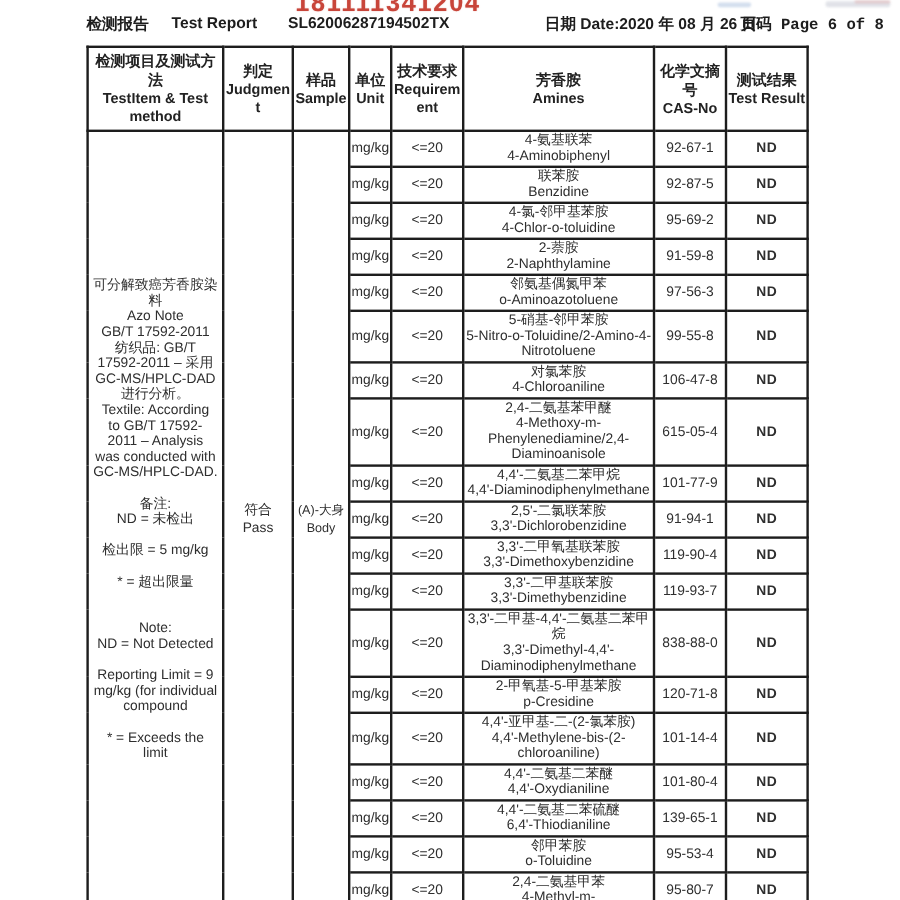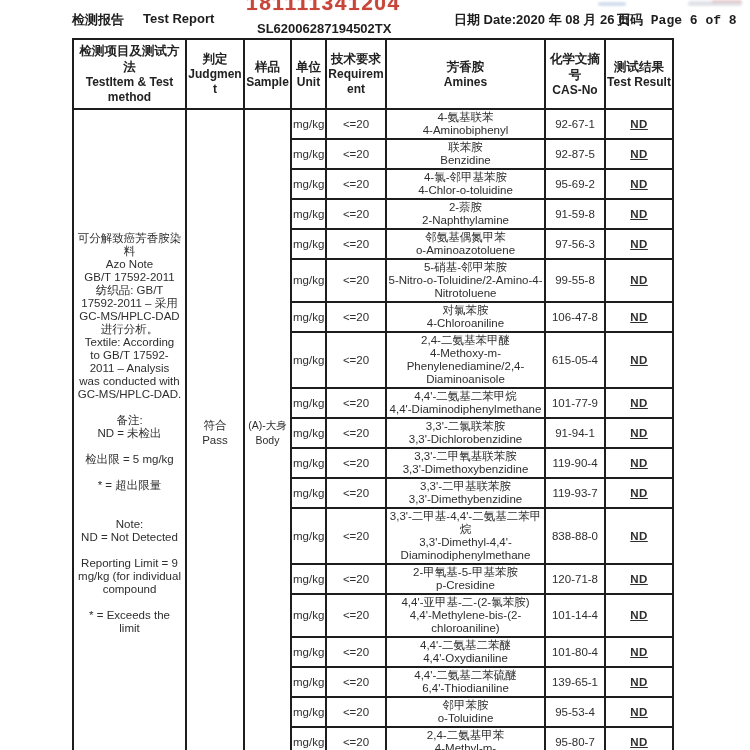--- a/index.html
+++ b/index.html
@@ -13,21 +13,21 @@
     font-size:21px;font-weight:bold;letter-spacing:1.5px;
     color:#c8453a;text-shadow:0 0 1px rgba(200,69,58,.55);
   }
   .artifact{position:absolute;border-radius:2px;filter:blur(1px);}
   .artifact.a1{left:598px;top:2px;width:28px;height:4px;background:#9db6d8;opacity:.45;}
   .artifact.a2{left:688px;top:1px;width:54px;height:5px;background:#c9ccd6;opacity:.55;}
   .artifact.a3{left:712px;top:0px;width:30px;height:3px;background:#d9a0a0;opacity:.4;}
   .topline span{position:absolute;top:11px;font-size:13px;font-weight:bold;color:#1d1d1d;white-space:nowrap;}
   .t-zh{left:72px;}
   .t-en{left:143px;text-align:center;}
-  .t-no{left:257px;margin-top:10px;}
+  .t-no{left:240px;}
   .t-date{left:454px;}
   .t-page{left:617px;font-family:Liberation Mono, monospace;}
   table.report{
     position:absolute;left:72px;top:38px;width:600px;
     border-collapse:collapse;table-layout:fixed;
   }
   table.report th,table.report td{
     border:2px solid #1d1d1d;overflow:hidden;
     text-align:center;vertical-align:middle;
   }
@@ -41,21 +41,21 @@
   }
   td.method{
     text-align:left;vertical-align:middle;
     font-size:11px;line-height:14.3px;padding:4px 3px 4px 4px;
     overflow-wrap:anywhere;
   }
   td.span-mid div{line-height:15px;}
   td.sample div{white-space:nowrap;font-size:10.5px;}
   td.unit div{white-space:nowrap;}
   td.amine div{overflow-wrap:anywhere;}
-  td.result{font-weight:bold;letter-spacing:.5px;text-decoration:underline;}
+  td.result{font-weight:bold;letter-spacing:.5px;}
 </style>
 </head>
 <body>
 
 <div class="watermark">181111341204</div>
 <div class="artifact a1"></div>
 <div class="artifact a2"></div>
 <div class="artifact a3"></div>
 
 <div class="topline">
@@ -317,21 +317,21 @@
         </td>
       </tr>
       <tr>
         <td class="unit">
           <div>mg/kg</div>
         </td>
         <td>
           <div>&lt;=20</div>
         </td>
         <td class="amine">
-          <div>3,3'-二氯联苯胺</div>
+          <div>2,5'-二氯联苯胺</div>
           <div>3,3'-Dichlorobenzidine</div>
         </td>
         <td class="cas">
           <div>91-94-1</div>
         </td>
         <td class="result">
           <div>ND</div>
         </td>
       </tr>
       <tr>

